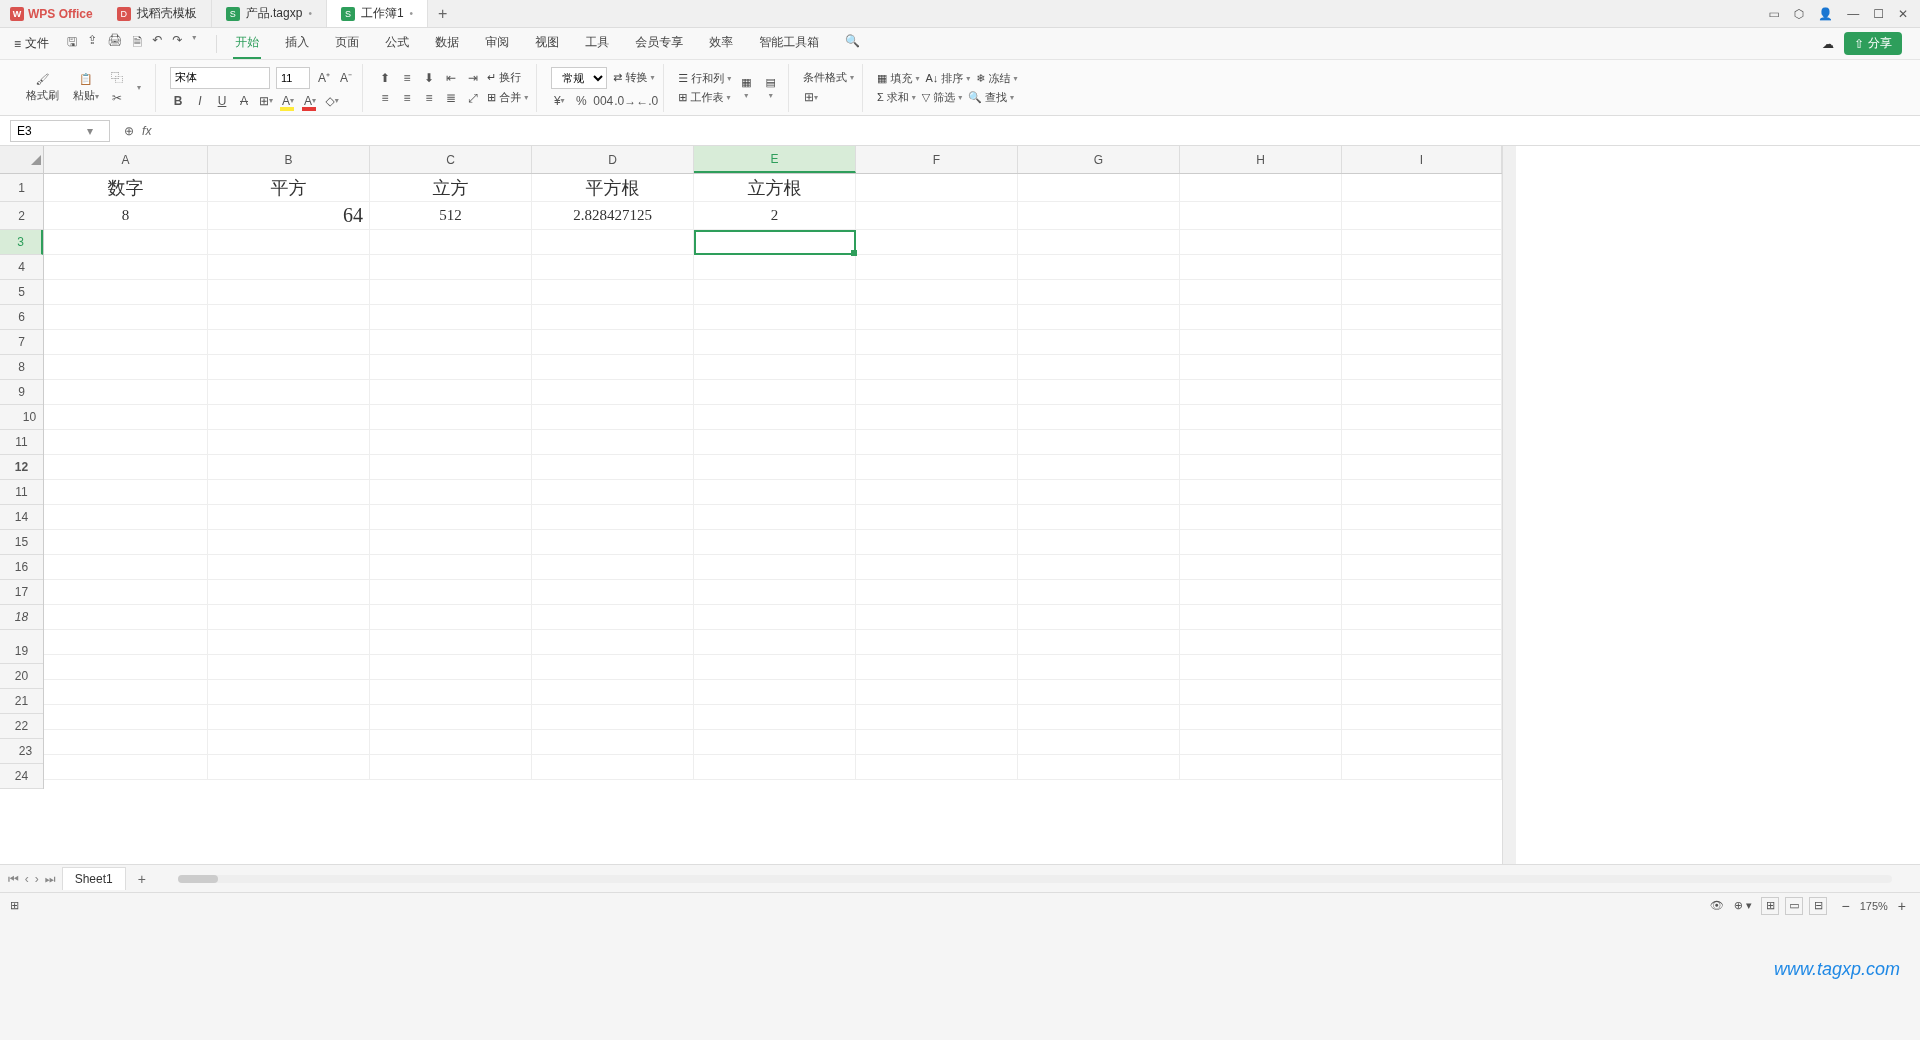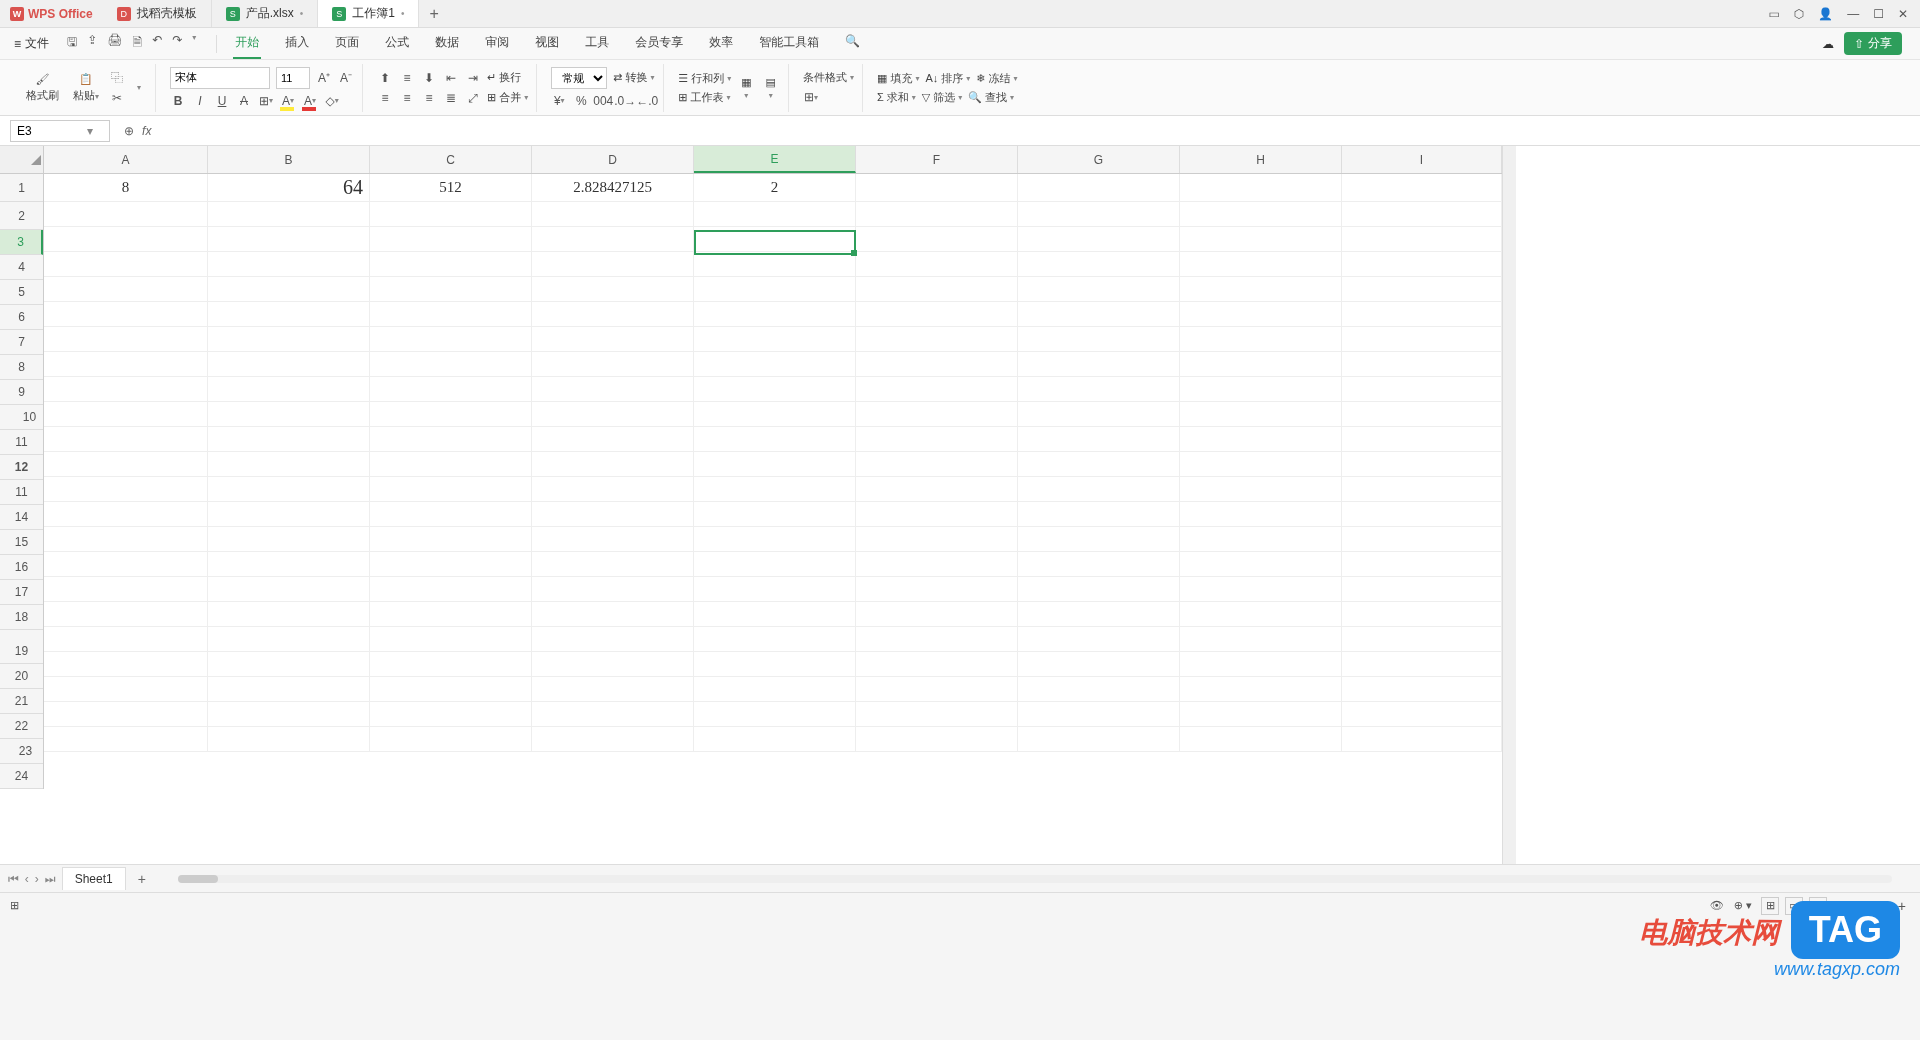--- a/index.html
+++ b/index.html
@@ -110,21 +110,21 @@
         <text x="7" y="10" text-anchor="middle" fill="#fff" font-size="9">W</text>
       </svg>
     <span>WPS Office</span>
   </div>
   <div class="doc-tab">
     <span class="tab-icon-red">D</span>
     <span>找稻壳模板</span>
   </div>
   <div class="doc-tab">
     <span class="tab-icon-green">S</span>
-    <span>产品.xlsx</span>
+    <span>产品.tagxp</span>
     <span class="tab-close">•</span>
   </div>
   <div class="doc-tab active">
     <span class="tab-icon-green">S</span>
     <span>工作簿1</span>
     <span class="tab-close">•</span>
   </div>
   <span class="tab-add">+</span>
   <div class="titlebar-spacer"></div>
   <div class="win-ctrl">
@@ -337,29 +337,40 @@
           <div class="row-h" style="height: 25px;">8</div>
           <div class="row-h" style="height: 25px;">9</div>
           <div class="row-h" style="height: 25px; padding-left: 16px;">10</div>
           <div class="row-h" style="height: 25px;">11</div>
           <div class="row-h" style="height: 25px; font-weight: bold;">12</div>
           <div class="row-h" style="height: 25px;">11</div>
           <div class="row-h" style="height: 25px;">14</div>
           <div class="row-h" style="height: 25px;">15</div>
           <div class="row-h" style="height: 25px;">16</div>
           <div class="row-h" style="height: 25px;">17</div>
-          <div class="row-h" style="height: 25px;">18</div>
+          <div class="row-h" style="height: 25px; font-style: italic;">18</div>
           <div class="row-h" style="height: 25px; margin-top: 9px;">19</div>
           <div class="row-h" style="height: 25px;">20</div>
           <div class="row-h" style="height: 25px;">21</div>
           <div class="row-h" style="height: 25px;">22</div>
           <div class="row-h" style="height: 25px; padding-left: 8px;">23</div>
           <div class="row-h" style="height: 25px;">24</div>
         </div>
       <div class="cells" id="cells">
+          <div class="cell-row">
+            <div class="cell header-cell" style="width: 164px; height: 28px;">数字</div>
+            <div class="cell header-cell" style="width: 162px; height: 28px;">平方</div>
+            <div class="cell header-cell" style="width: 162px; height: 28px;">立方</div>
+            <div class="cell header-cell" style="width: 162px; height: 28px;">平方根</div>
+            <div class="cell header-cell" style="width: 162px; height: 28px;">立方根</div>
+            <div class="cell header-cell" style="width: 162px; height: 28px;"></div>
+            <div class="cell header-cell" style="width: 162px; height: 28px;"></div>
+            <div class="cell header-cell" style="width: 162px; height: 28px;"></div>
+            <div class="cell header-cell" style="width: 160px; height: 28px;"></div>
+          </div>
           <div class="cell-row">
             <div class="cell" style="width: 164px; height: 28px;">8</div>
             <div class="cell right" style="width: 162px; height: 28px; font-size: 20px;">64</div>
             <div class="cell" style="width: 162px; height: 28px;">512</div>
             <div class="cell" style="width: 162px; height: 28px;">2.828427125</div>
             <div class="cell" style="width: 162px; height: 28px;">2</div>
             <div class="cell" style="width: 162px; height: 28px;"></div>
             <div class="cell" style="width: 162px; height: 28px;"></div>
             <div class="cell" style="width: 162px; height: 28px;"></div>
             <div class="cell" style="width: 160px; height: 28px;"></div>
@@ -640,18 +651,14 @@
     <span class="view-btn">⊟</span>
   </div>
   <div class="zoom-ctrl">
     <span class="zoom-btn">−</span>
     <span>175%</span>
     <span class="zoom-btn">+</span>
   </div>
 </div>
 
 <div class="watermark">
-  <div>
-    <span class="wm-text">电脑技术网</span>
-    <span class="wm-tag">TAG</span>
-  </div>
   <div class="wm-url">www.tagxp.com</div>
 </div>
 
 </body></html>

